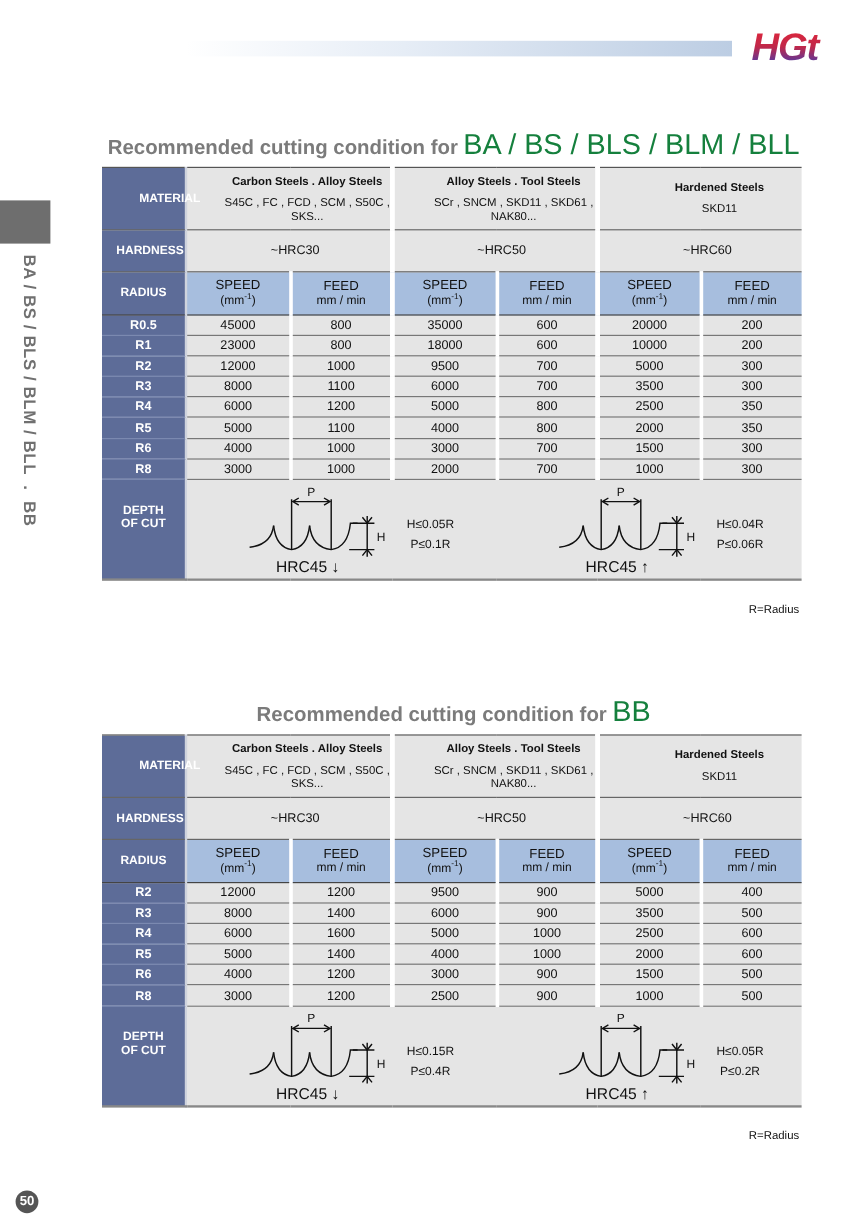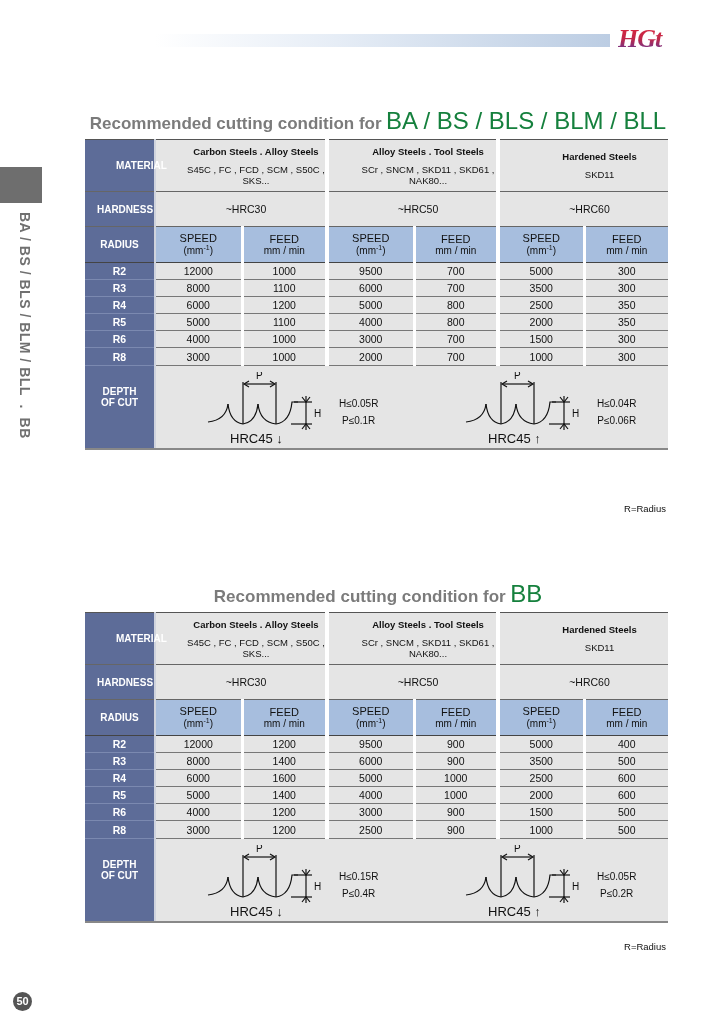--- a/index.html
+++ b/index.html
@@ -5,24 +5,24 @@
   * { box-sizing: border-box; margin: 0; padding: 0; }
   html, body { width: 720px; height: 1018px; background: #ffffff; overflow: hidden; }
   body { position: relative; font-family: "Liberation Sans", sans-serif; color: #111; }
 
   .top-bar {
     position: absolute; left: 155px; top: 34px; width: 455px; height: 13px;
     background: linear-gradient(to right, #ffffff 0%, #e6edf6 40%, #bccde3 100%);
   }
   .logo {
     position: absolute; left: 618px; top: 24px; width: 72px; height: 30px;
-    font-family: Liberation Serif, serif; font-weight: bold; font-style: italic;
-    font-size: 26px; letter-spacing: -1px; line-height: 30px;
+    font-family: Liberation Sans, sans-serif; font-weight: bold; font-style: italic;
+    font-size: 32px; letter-spacing: -1px; line-height: 30px;
     background: linear-gradient(to bottom, #e0263a 0%, #c0284a 50%, #4b3aa8 100%);
-    -webkit-background-clip: text; background-clip: text; color: transparent;
+    -webkit-background-clip: text; background-clip: text; color: transparent; text-align: center;
   }
 
   .side-tab {
     position: absolute; left: 0; top: 167px; width: 42px; height: 36px; background: #6e6e6e;
   }
   .side-label {
     position: absolute; left: 13px; top: 212px; width: 20px; height: 230px;
     writing-mode: vertical-rl; font-weight: bold; font-size: 14px; color: #707070;
     letter-spacing: 0.5px; white-space: pre;
   }
@@ -148,20 +148,38 @@
           <span class="head-bot">mm / min</span>
         </td>
         <td class="blue vsep">
           <span class="head-top">SPEED</span>
           <span class="head-bot"><span>(mm</span><sup>-1</sup><span>)</span></span>
         </td>
         <td class="blue vsep-thin">
           <span class="head-top">FEED</span>
           <span class="head-bot">mm / min</span>
         </td>
+      </tr>
+      <tr class="data">
+        <td class="lbl">R0.5</td>
+        <td class="gray">45000</td>
+        <td class="gray vsep-thin">800</td>
+        <td class="gray vsep">35000</td>
+        <td class="gray vsep-thin">600</td>
+        <td class="gray vsep">20000</td>
+        <td class="gray vsep-thin">200</td>
+      </tr>
+      <tr class="data">
+        <td class="lbl">R1</td>
+        <td class="gray">23000</td>
+        <td class="gray vsep-thin">800</td>
+        <td class="gray vsep">18000</td>
+        <td class="gray vsep-thin">600</td>
+        <td class="gray vsep">10000</td>
+        <td class="gray vsep-thin">200</td>
       </tr>
       <tr class="data">
         <td class="lbl">R2</td>
         <td class="gray">12000</td>
         <td class="gray vsep-thin">1000</td>
         <td class="gray vsep">9500</td>
         <td class="gray vsep-thin">700</td>
         <td class="gray vsep">5000</td>
         <td class="gray vsep-thin">300</td>
       </tr>

